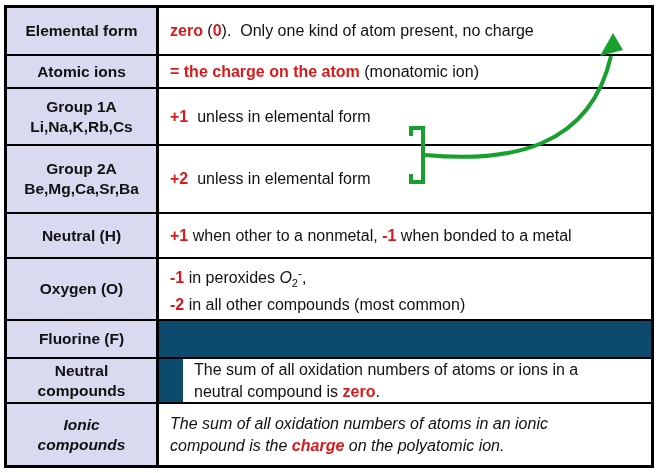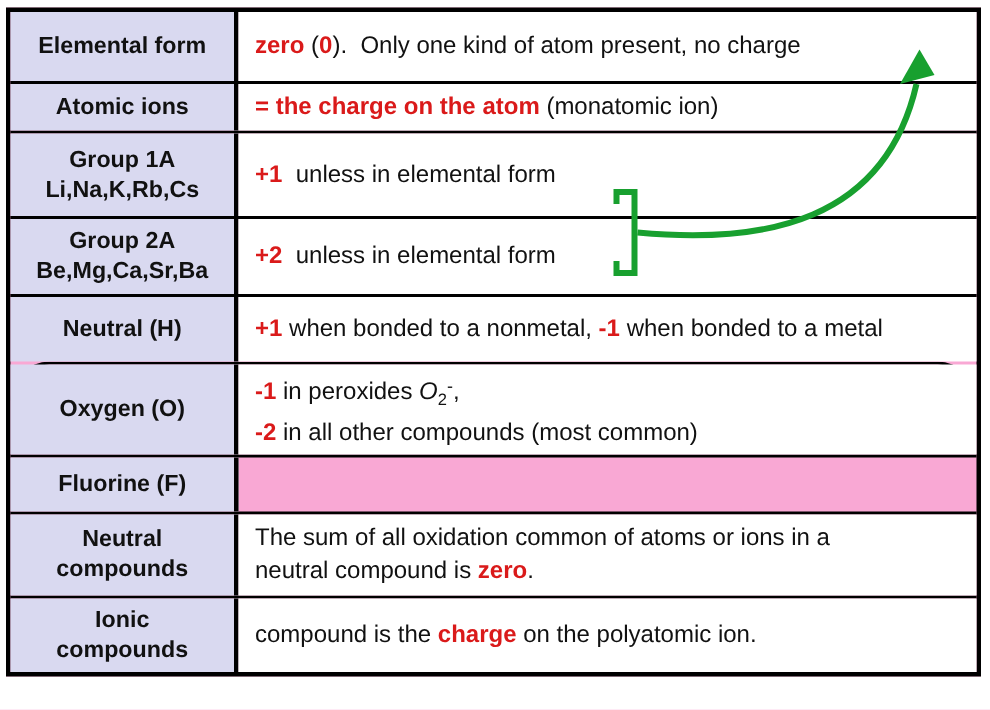--- a/index.html
+++ b/index.html
@@ -5,21 +5,21 @@
   html,body{margin:0;padding:0;}
   body{
     width:660px;height:473px;
     background:#ffffff;
     font-family:"Liberation Sans", sans-serif;
     -webkit-font-smoothing:antialiased;
   }
   .page{position:relative;width:660px;height:473px;background:#fff;overflow:hidden;}
   .ox-table{
     position:absolute;left:4px;top:5px;width:650px;
-    border:3px solid #000;box-sizing:border-box;background:#f9a8d4;
+    border:3px solid #000;box-sizing:border-box;background:#0c4a6e;
   }
   .row{
     display:grid;grid-template-columns:152px 1fr;
     box-sizing:border-box;
   }
   .row + .row{border-top:2px solid #000;}
   .label-cell{
     background:var(--lavender,#d9d9f0);
     border-right:3px solid #000;
     display:flex;flex-direction:column;align-items:center;justify-content:center;
@@ -71,67 +71,68 @@
       </div>
       <div class="row" style="height: 57px;">
         <div class="label-cell">
           <div class="line">Group 1A</div>
           <div class="line">Li,Na,K,Rb,Cs</div>
         </div>
         <div class="content-cell">
           <div class="line"><span class="seg-red seg-b">+1</span><span class="">  unless in elemental form</span></div>
         </div>
       </div>
-      <div class="row" style="height: 52px;">
+      <div class="row" style="height: 68px;">
         <div class="label-cell">
           <div class="line">Group 2A</div>
           <div class="line">Be,Mg,Ca,Sr,Ba</div>
         </div>
         <div class="content-cell">
           <div class="line"><span class="seg-red seg-b">+2</span><span class="">  unless in elemental form</span></div>
         </div>
       </div>
       <div class="row" style="height: 45px;">
         <div class="label-cell">
           <div class="line">Neutral (H)</div>
         </div>
         <div class="content-cell">
-          <div class="line"><span class="seg-red seg-b">+1</span><span class=""> when bonded to a nonmetal, </span><span class="seg-red seg-b">-1</span><span class=""> when bonded to a metal</span></div>
+          <div class="line"><span class="seg-red seg-b">+1</span><span class=""> when other to a nonmetal, </span><span class="seg-red seg-b">-1</span><span class=""> when bonded to a metal</span></div>
         </div>
       </div>
-      <div class="row" style="height: 62px; border-radius: 26px;">
+      <div class="row" style="height: 62px;">
         <div class="label-cell">
           <div class="line">Oxygen (O)</div>
         </div>
         <div class="content-cell">
           <div class="line"><span class="seg-red seg-b">-1</span><span class=""> in peroxides </span><span class="seg-i">O</span><span class="seg-sub">2</span><span class="seg-sup">-</span><span class="">,</span></div>
           <div class="line"><span class="seg-red seg-b">-2</span><span class=""> in all other compounds (most common)</span></div>
         </div>
       </div>
       <div class="row" style="height: 38px;">
         <div class="label-cell">
           <div class="line">Fluorine (F)</div>
         </div>
       </div>
-      <div class="row" style="height: 56px;">
+      <div class="row" style="height: 45px; gap: 24px;">
         <div class="label-cell">
           <div class="line">Neutral</div>
           <div class="line">compounds</div>
         </div>
         <div class="content-cell">
-          <div class="line"><span class="">The sum of all oxidation common of atoms or ions in a</span></div>
+          <div class="line"><span class="">The sum of all oxidation numbers of atoms or ions in a</span></div>
           <div class="line"><span class="">neutral compound is </span><span class="seg-red seg-b">zero</span><span class="">.</span></div>
         </div>
       </div>
-      <div class="row" style="height: 51px;">
+      <div class="row" style="height: 63px; font-style: italic;">
         <div class="label-cell">
           <div class="line">Ionic</div>
           <div class="line">compounds</div>
         </div>
         <div class="content-cell">
+          <div class="line"><span class="">The sum of all oxidation numbers of atoms in an ionic</span></div>
           <div class="line"><span class="">compound is the </span><span class="seg-red seg-b">charge</span><span class=""> on the polyatomic ion.</span></div>
         </div>
       </div>
     </div>
 
   <svg class="overlay" viewBox="0 0 660 473" xmlns="http://www.w3.org/2000/svg">
     <g>
       <path class="arrow-stroke" d="M411 134 L411 128 L423 128 L423 182 L411 182 L411 176" stroke-linecap="square" stroke-linejoin="miter"></path>
       <path class="arrow-stroke" d="M425 155 C 510 163, 590 148, 611 56"></path>
       <polygon class="arrow-fill" points="613,33 600,56 623,50"></polygon>

